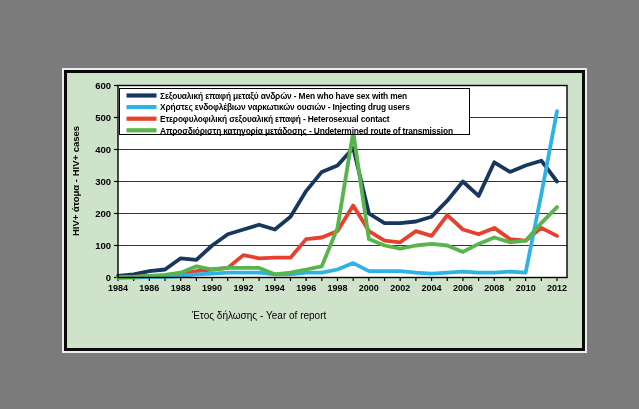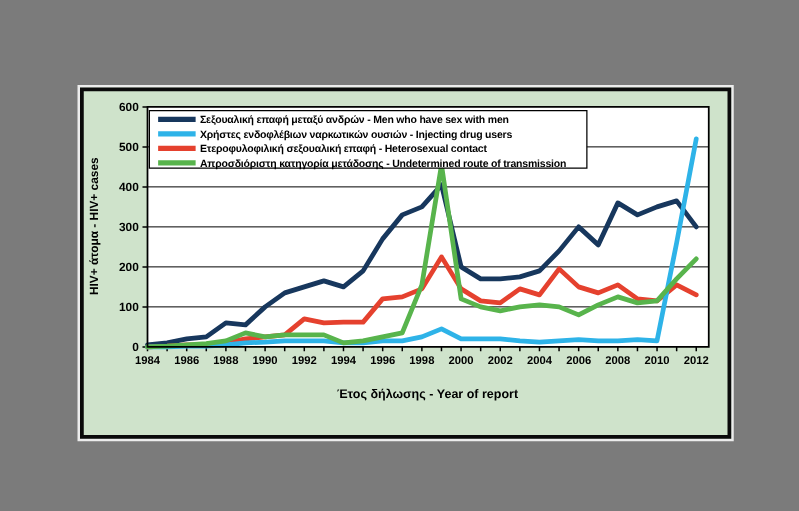--- a/index.html
+++ b/index.html
@@ -1,22 +1,22 @@
 <!DOCTYPE html>
 <html><head>
 <meta charset="utf-8">
 <style>
   html,body{margin:0;padding:0;}
   body{font-family:"Liberation Sans","DejaVu Sans",sans-serif;}
   .screen{position:relative;width:639px;height:409px;background:#7b7b7b;overflow:hidden;}
   .panel{position:absolute;left:64px;top:70px;width:515px;height:275px;
          background:#cfe3cb;border:3px solid #0a0a0a;box-shadow:0 0 0 2px #ececec;}
   .panel svg{position:absolute;left:0;top:0;}
-  .axis-title-x{position:absolute;left:125px;top:237px;width:300px;text-align:center;
-                font-size:10px;font-weight:bold;color:#000;}
+  .axis-title-x{position:absolute;left:125px;top:237px;width:300px;text-align:left;
+                font-size:10px;font-weight:normal;color:#000;}
   .axis-title-y{position:absolute;left:-100px;top:101px;width:220px;height:14px;text-align:center;
                 font-size:9.5px;font-weight:bold;color:#000;transform:rotate(-90deg);}
 </style>
 </head>
 <body>
 
 <div class="screen">
   <div class="panel">
     <svg id="chart-svg" width="515" height="275" viewBox="67 73 515 275">
         <rect x="118" y="85.5" width="449" height="192" fill="#ffffff" stroke="none"></rect>

